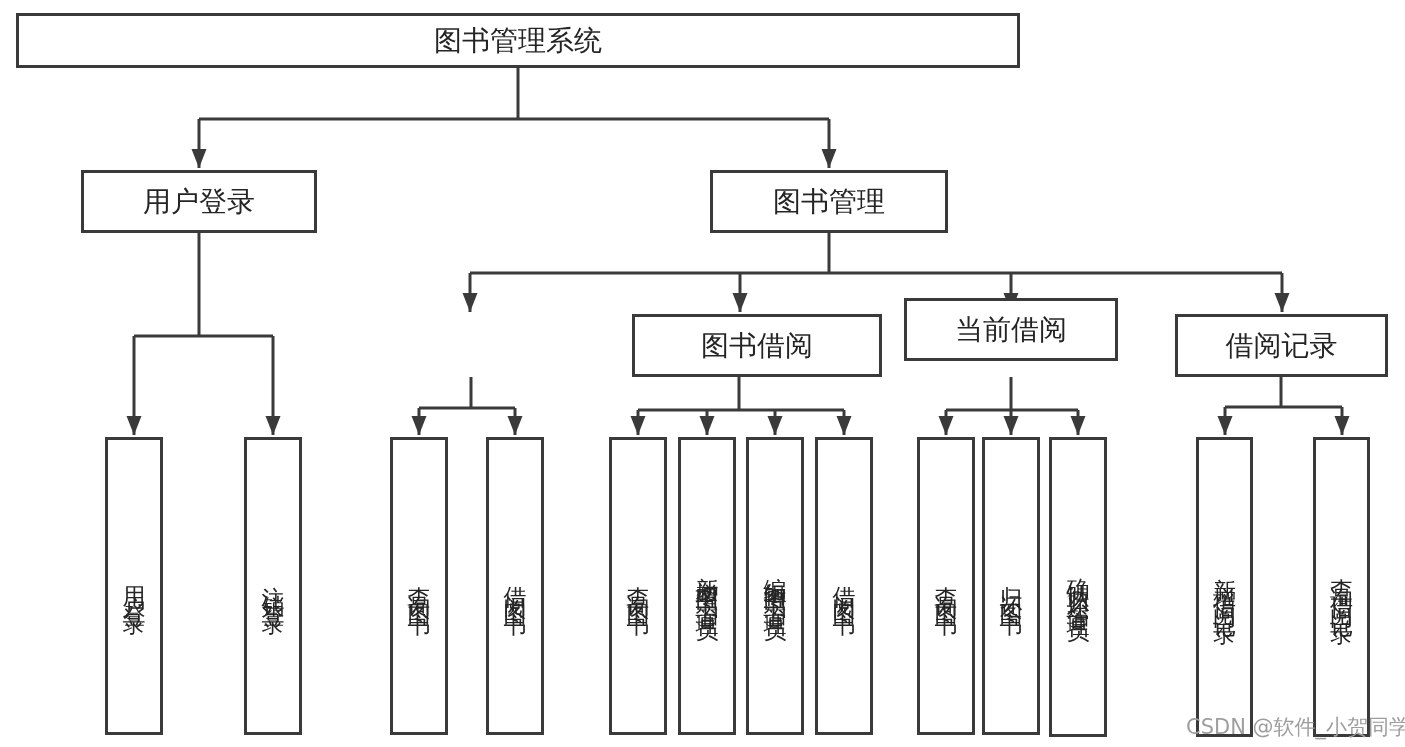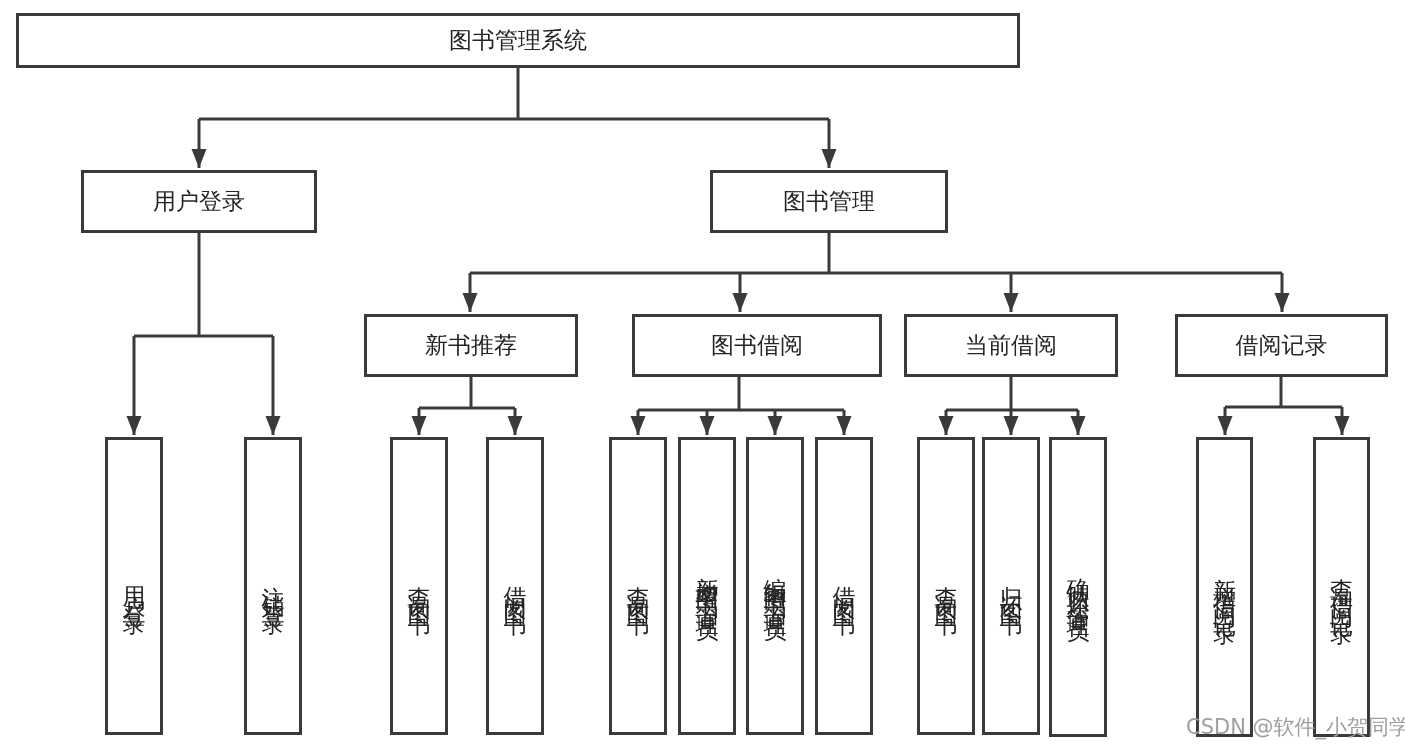--- a/index.html
+++ b/index.html
@@ -29,21 +29,21 @@
   }
   .box {
     position: absolute;
     box-sizing: border-box;
     border: 3px solid #3a3a3a;
     background: #ffffff;
     display: flex;
     align-items: center;
     justify-content: center;
     color: #242424;
-    font-size: 23px;
+    font-size: 28px;
     line-height: 1;
     white-space: nowrap;
   }
   .vbox {
     font-size: 23px;
   }
   .vbox .vtext {
     writing-mode: vertical-rl;
     text-orientation: mixed;
     letter-spacing: 9px;
@@ -122,27 +122,24 @@
     <span class="hlabel">图书管理系统</span>
   </div>
 
   <div class="box" style="left:81px; top:170px; width:236px; height:63px;">
     <span class="hlabel">用户登录</span>
   </div>
   <div class="box" style="left:710px; top:170px; width:238px; height:63px;">
     <span class="hlabel">图书管理</span>
   </div>
 
-  <div class="box" style="left:364px; top:314px; width:214px; height:63px;">
-    <span class="hlabel">新书推荐</span>
-  </div>
   <div class="box" style="left:632px; top:314px; width:250px; height:63px;">
     <span class="hlabel">图书借阅</span>
   </div>
-  <div class="box" style="left:904px; top:314px; width:214px; height:63px;">
+  <div class="box" style="left:904px; top:298px; width:214px; height:63px;">
     <span class="hlabel">当前借阅</span>
   </div>
   <div class="box" style="left:1175px; top:314px; width:213px; height:63px;">
     <span class="hlabel">借阅记录</span>
   </div>
 
   <div class="box vbox" style="left:105px; top:437px; width:58px; height:298px;">
     <span class="vtext">用户登录</span>
   </div>
   <div class="box vbox" style="left:244px; top:437px; width:58px; height:298px;">

